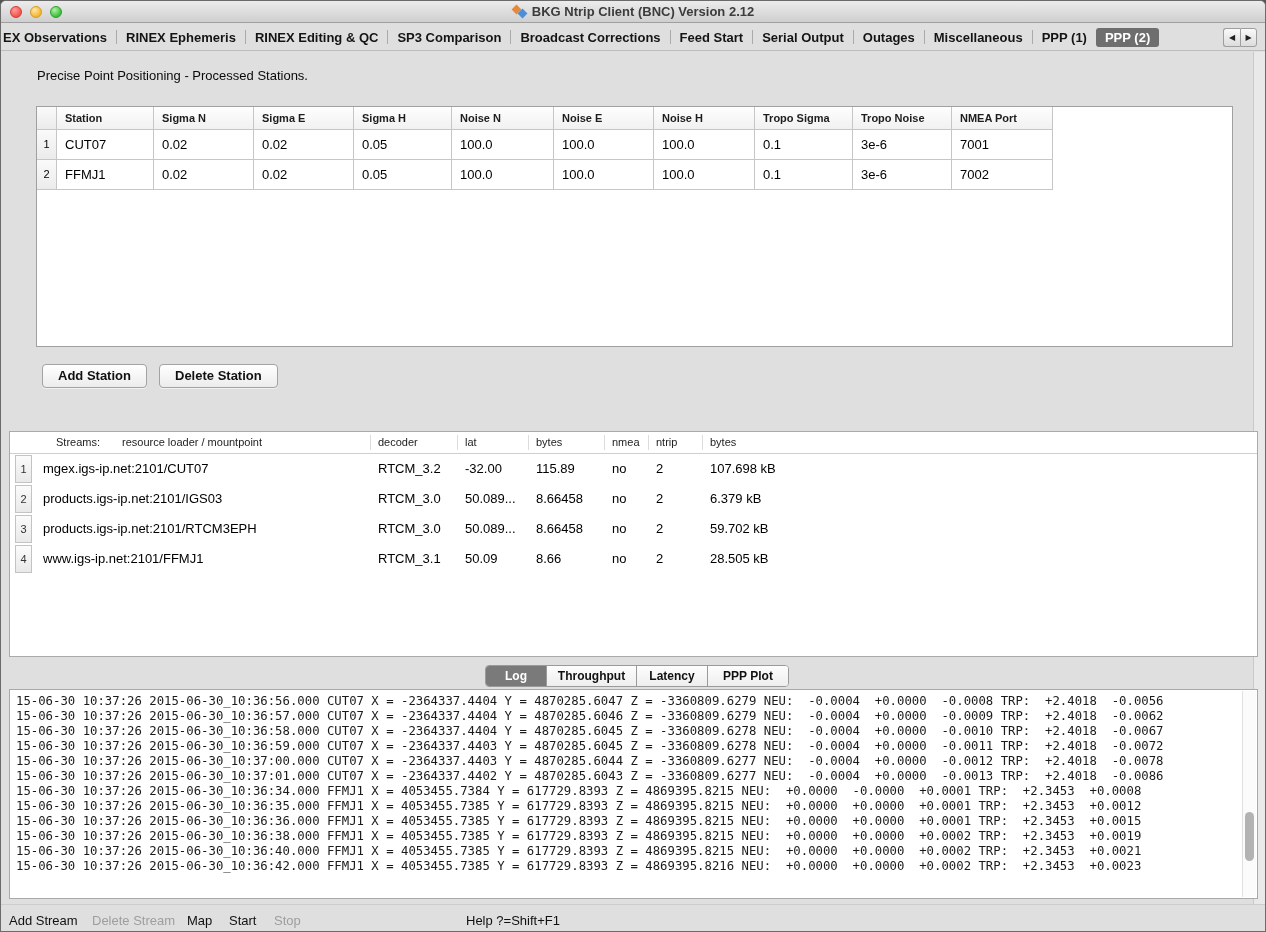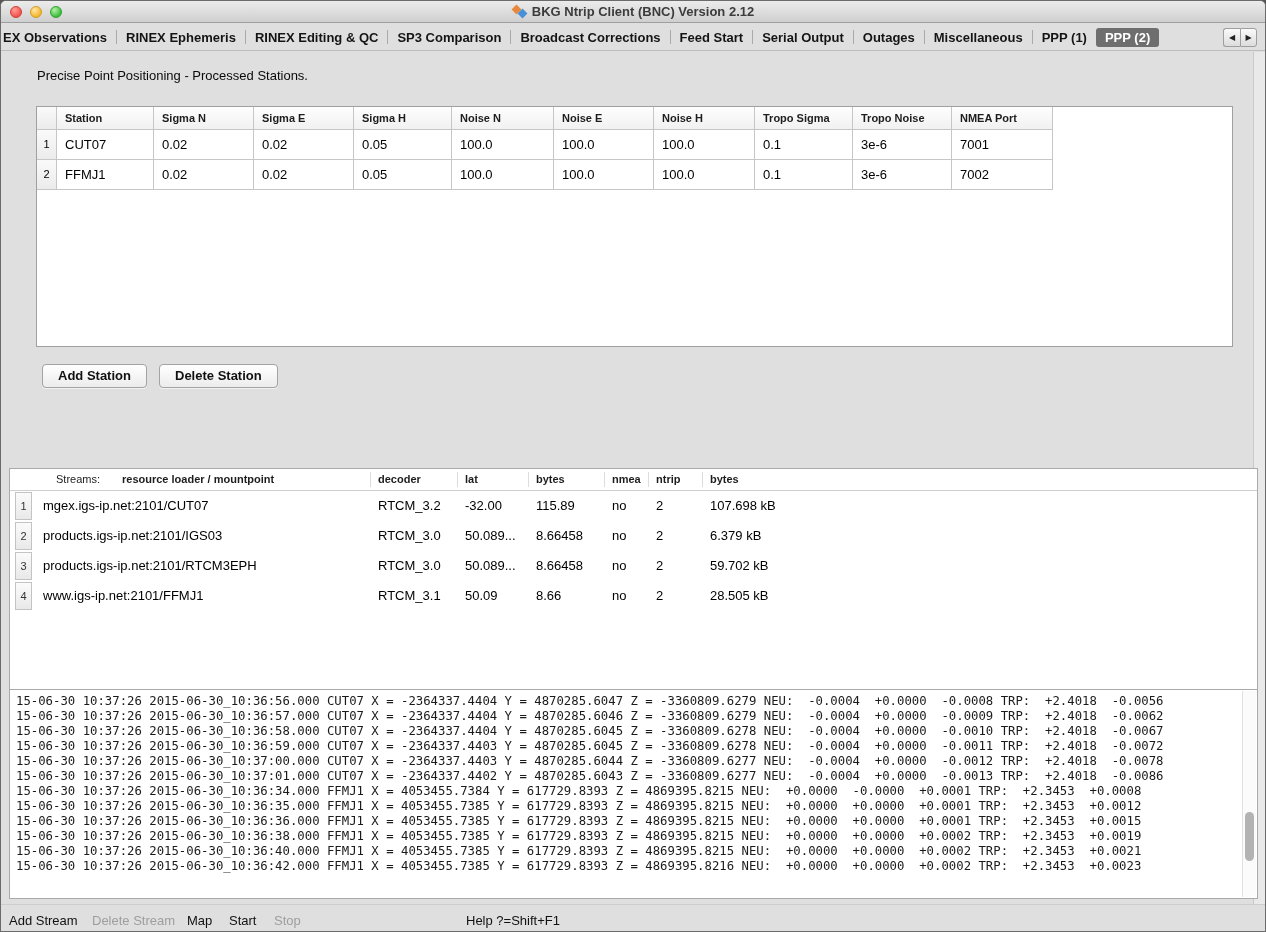--- a/index.html
+++ b/index.html
@@ -68,25 +68,25 @@
   
   .btn {
     position:absolute; top:363px; height:24px; border:1px solid #a3a3a3; border-radius:4px;
     background:linear-gradient(#ffffff,#ececec); font-size:13px; font-weight:700; color:#111;
     padding:0 15px; line-height:22px; box-shadow:0 1px 0 rgba(255,255,255,.6);
   }
   .btn-add { left:41px; } .btn-del { left:158px; }
   
   .streams {
     position:absolute; left:8px; top:430px; width:1249px; height:226px;
-    background:#fff; border:1px solid #aaa;margin-top:37px;
+    background:#fff; border:1px solid #aaa;
   }
   .shdr { position:absolute; left:0; top:0; width:100%; height:22px; border-bottom:1px solid #cfcfcf;
     background:#fff; font-size:11px; color:#1d1d1d; }
-  .shdr span { position:absolute; top:4px; white-space:nowrap;font-weight:bold; }
+  .shdr span { position:absolute; top:4px; white-space:nowrap; }
   .hsep { position:absolute; top:3px; width:1px; height:15px; background:#dcdcdc; }
   .srow { position:absolute; left:0; width:100%; height:30px; font-size:13px; color:#000; }
   .srow span { position:absolute; top:0; line-height:30px; white-space:nowrap; }
   .sgut {
     position:absolute; left:5px; top:1px; width:17px; height:28px;
     border:1px solid #c3c3c3; background:linear-gradient(#fbfbfb,#e9e9e9);
     font-size:11px !important; color:#333; text-align:center; line-height:27px !important;
   }
   .c-mp{left:33px;} .c-dec{left:368px;} .c-lat{left:455px;} .c-long{left:526px;}
   .c-nmea{left:602px;} .c-ntrip{left:646px;} .c-bytes{left:700px;}

